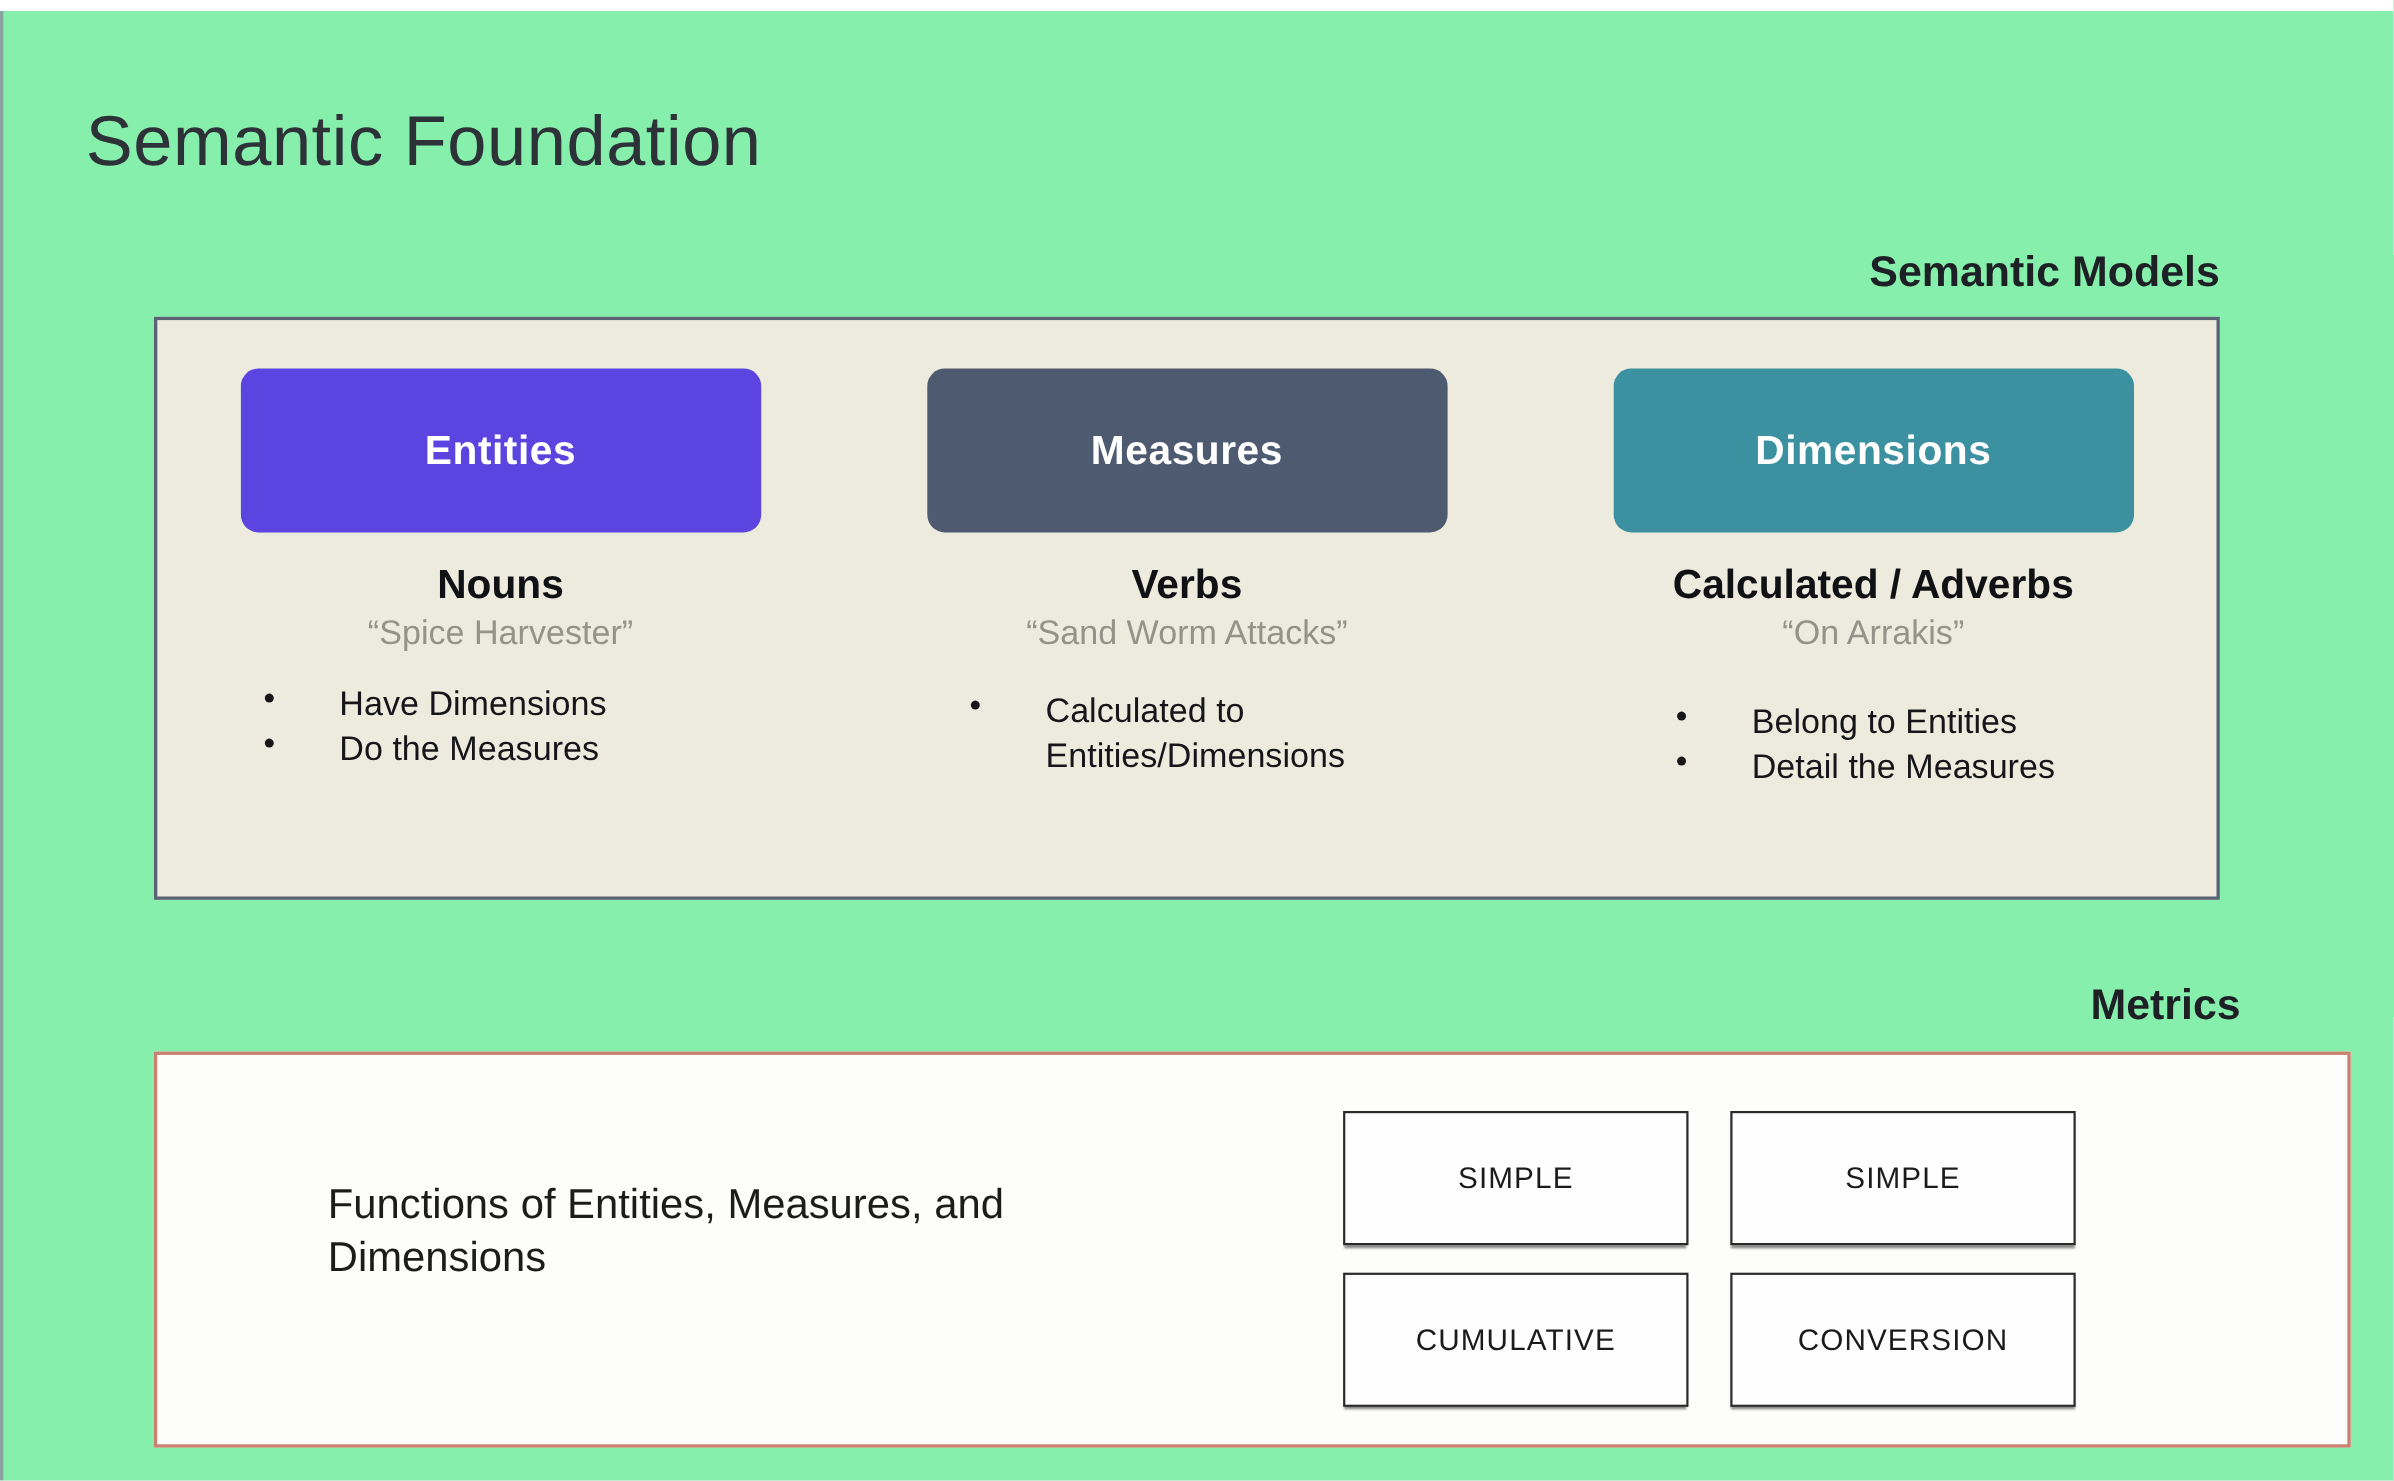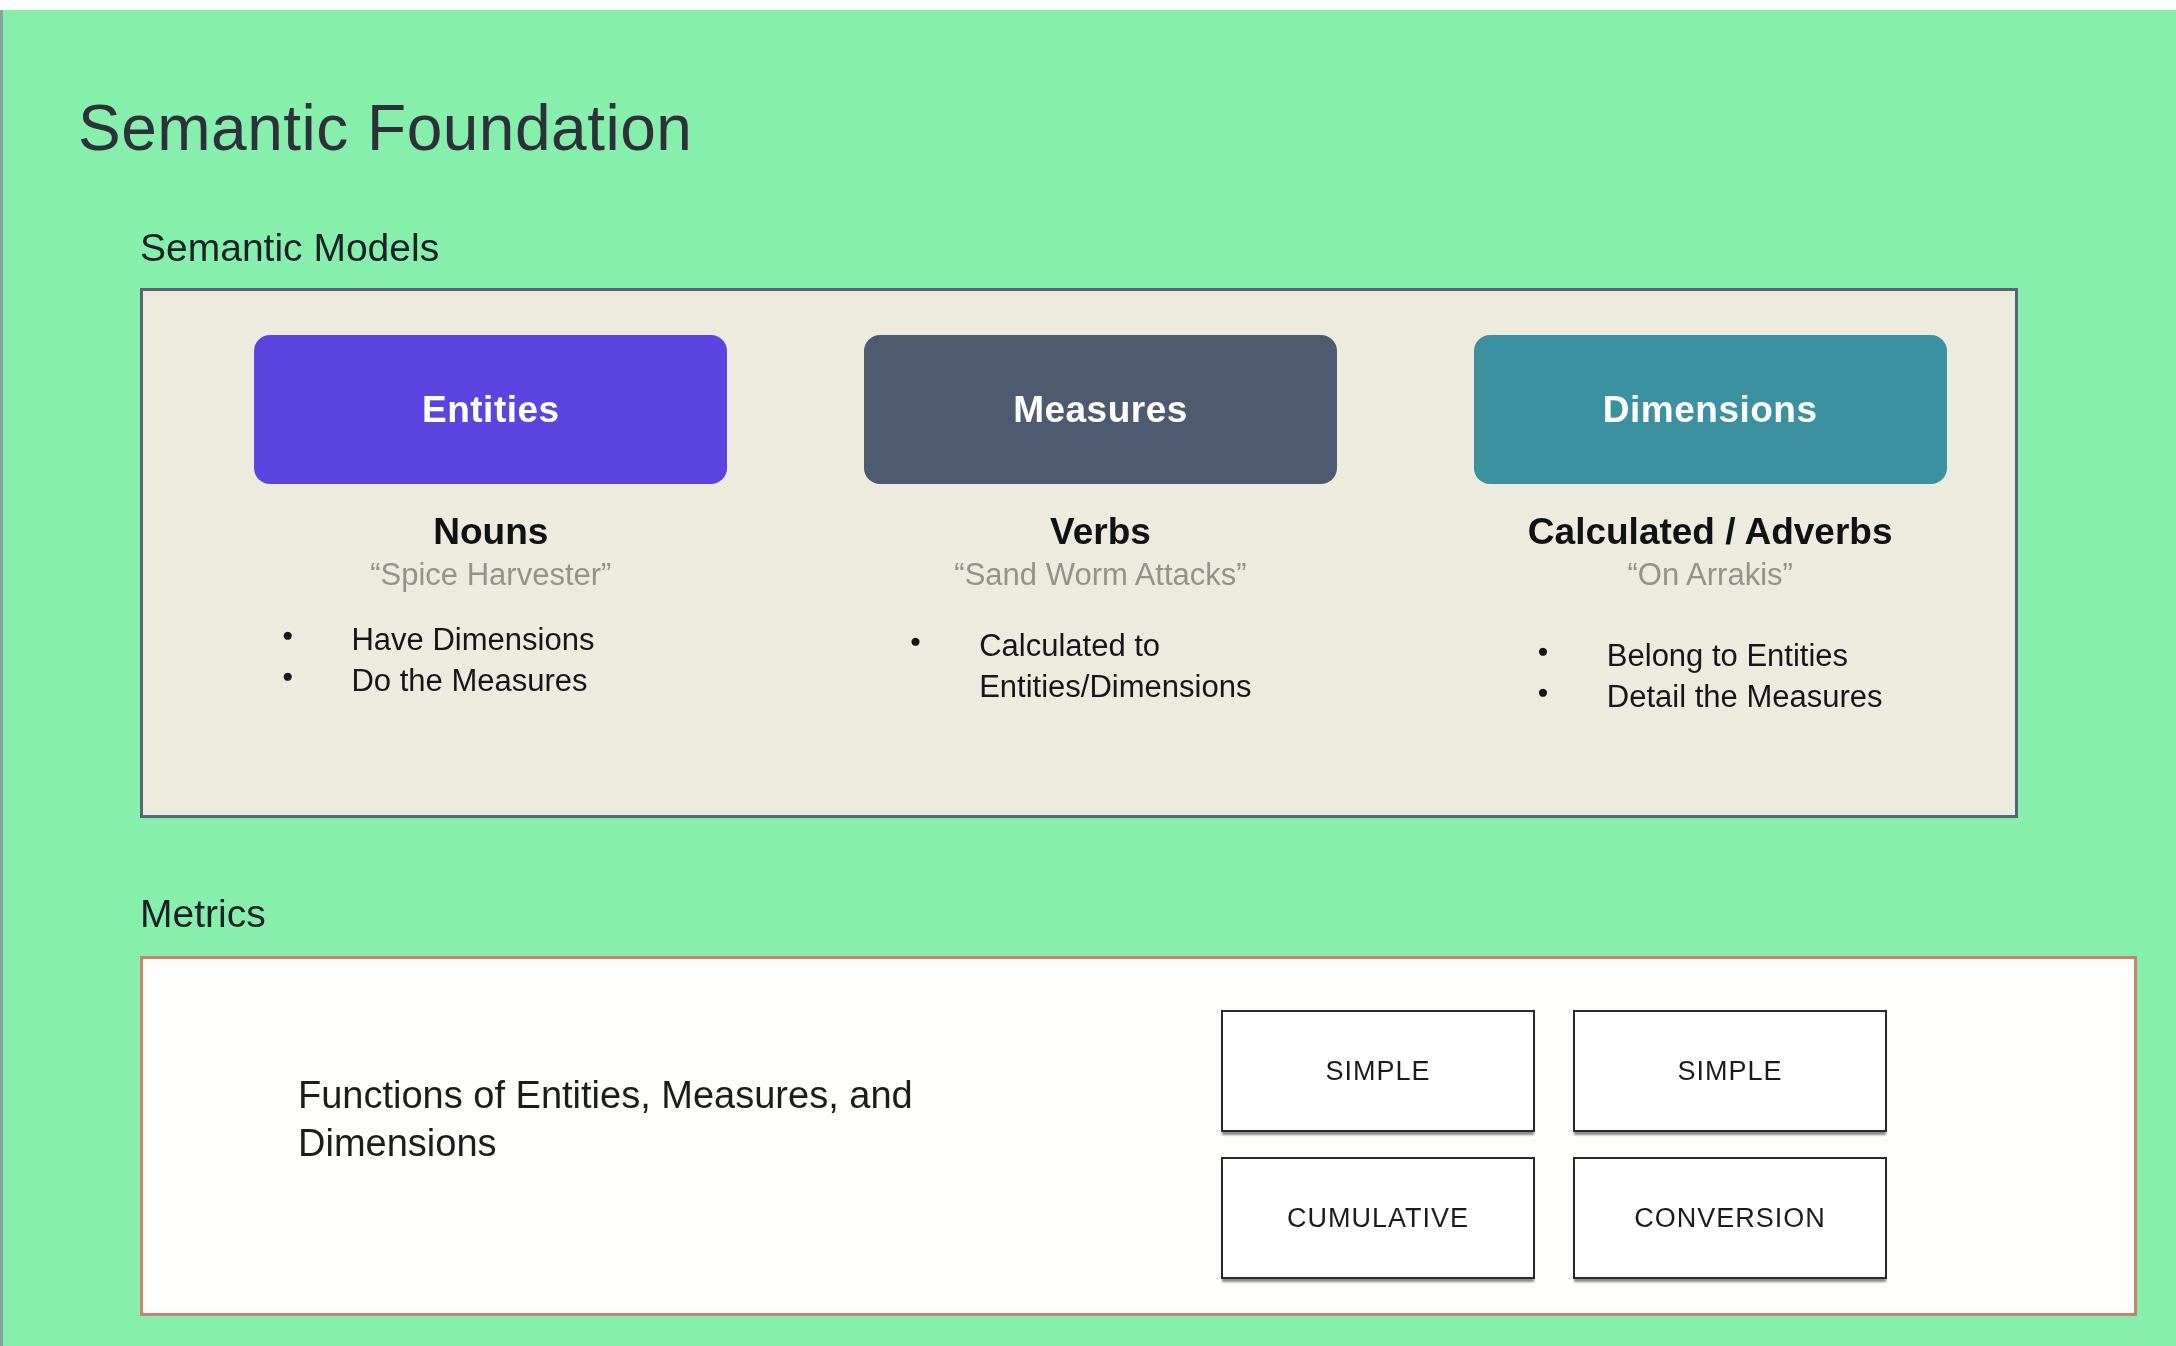--- a/index.html
+++ b/index.html
@@ -12,31 +12,30 @@
   }
   .top-strip{position:absolute;left:0;top:0;width:100%;height:10px;background:#ffffff;}
   .left-edge{position:absolute;left:0;top:10px;bottom:0;width:3px;background:#8a95a1;opacity:.85;}
 
   .slide-title{
     position:absolute;left:78px;top:48px;
     font-size:64px;font-weight:400;color:#2d3138;letter-spacing:.5px;
   }
 
   .section-heading{
-    position:absolute;text-align:left;
-    font-size:39px;font-weight:400;color:#1d2025;
+    position:absolute;text-align:right;
+    font-size:39px;font-weight:700;color:#1d2025;
   }
   #models-heading{left:140px;width:1878px;top:226px;}
   #metrics-heading{left:140px;width:1897px;top:892px;}
 
   .models-panel{
     position:absolute;left:140px;top:288px;width:1878px;height:530px;
     box-sizing:border-box;border:3px solid #596373;background:#edebdd;
     display:flex;
-    padding-left:43px;
   }
   .col{flex:1;display:flex;flex-direction:column;align-items:center;}
   .pill{
     width:473px;height:149px;margin-top:44px;border-radius:16px;
     display:flex;align-items:center;justify-content:center;
     color:#ffffff;font-weight:700;font-size:37px;letter-spacing:.5px;
   }
   .role{margin-top:28px;font-size:37px;font-weight:700;color:#101114;line-height:1.1;}
   .quote{margin-top:4px;font-size:31px;color:#94938a;}
   .col ul{

